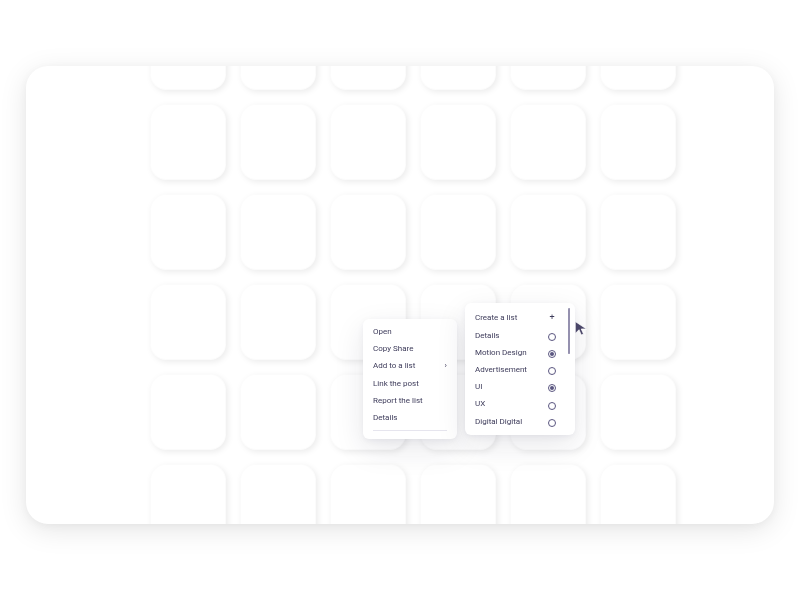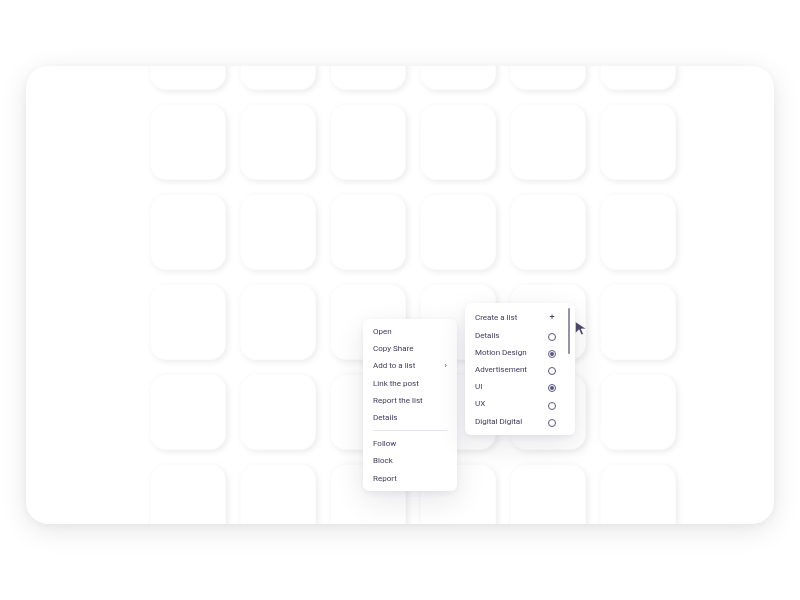--- a/index.html
+++ b/index.html
@@ -213,31 +213,20 @@
         <span>Link the post</span>
       </div>
       <div class="ctx-item">
         <span>Report the list</span>
       </div>
       <div class="ctx-item">
         <span>Details</span>
       </div>
     </div>
   <div class="ctx-sep"></div>
-  <div id="ctx-secondary">
-      <div class="ctx-item">
-        <span>Follow</span>
-      </div>
-      <div class="ctx-item">
-        <span>Block</span>
-      </div>
-      <div class="ctx-item">
-        <span>Report</span>
-      </div>
-    </div>
 </div>
 
 <div class="sub-menu">
   <div class="sub-col">
     <div class="sub-item">
       <span>Create a list</span>
       <span class="plus">+</span>
     </div>
     <div id="sub-lists">
         <div class="sub-item">

